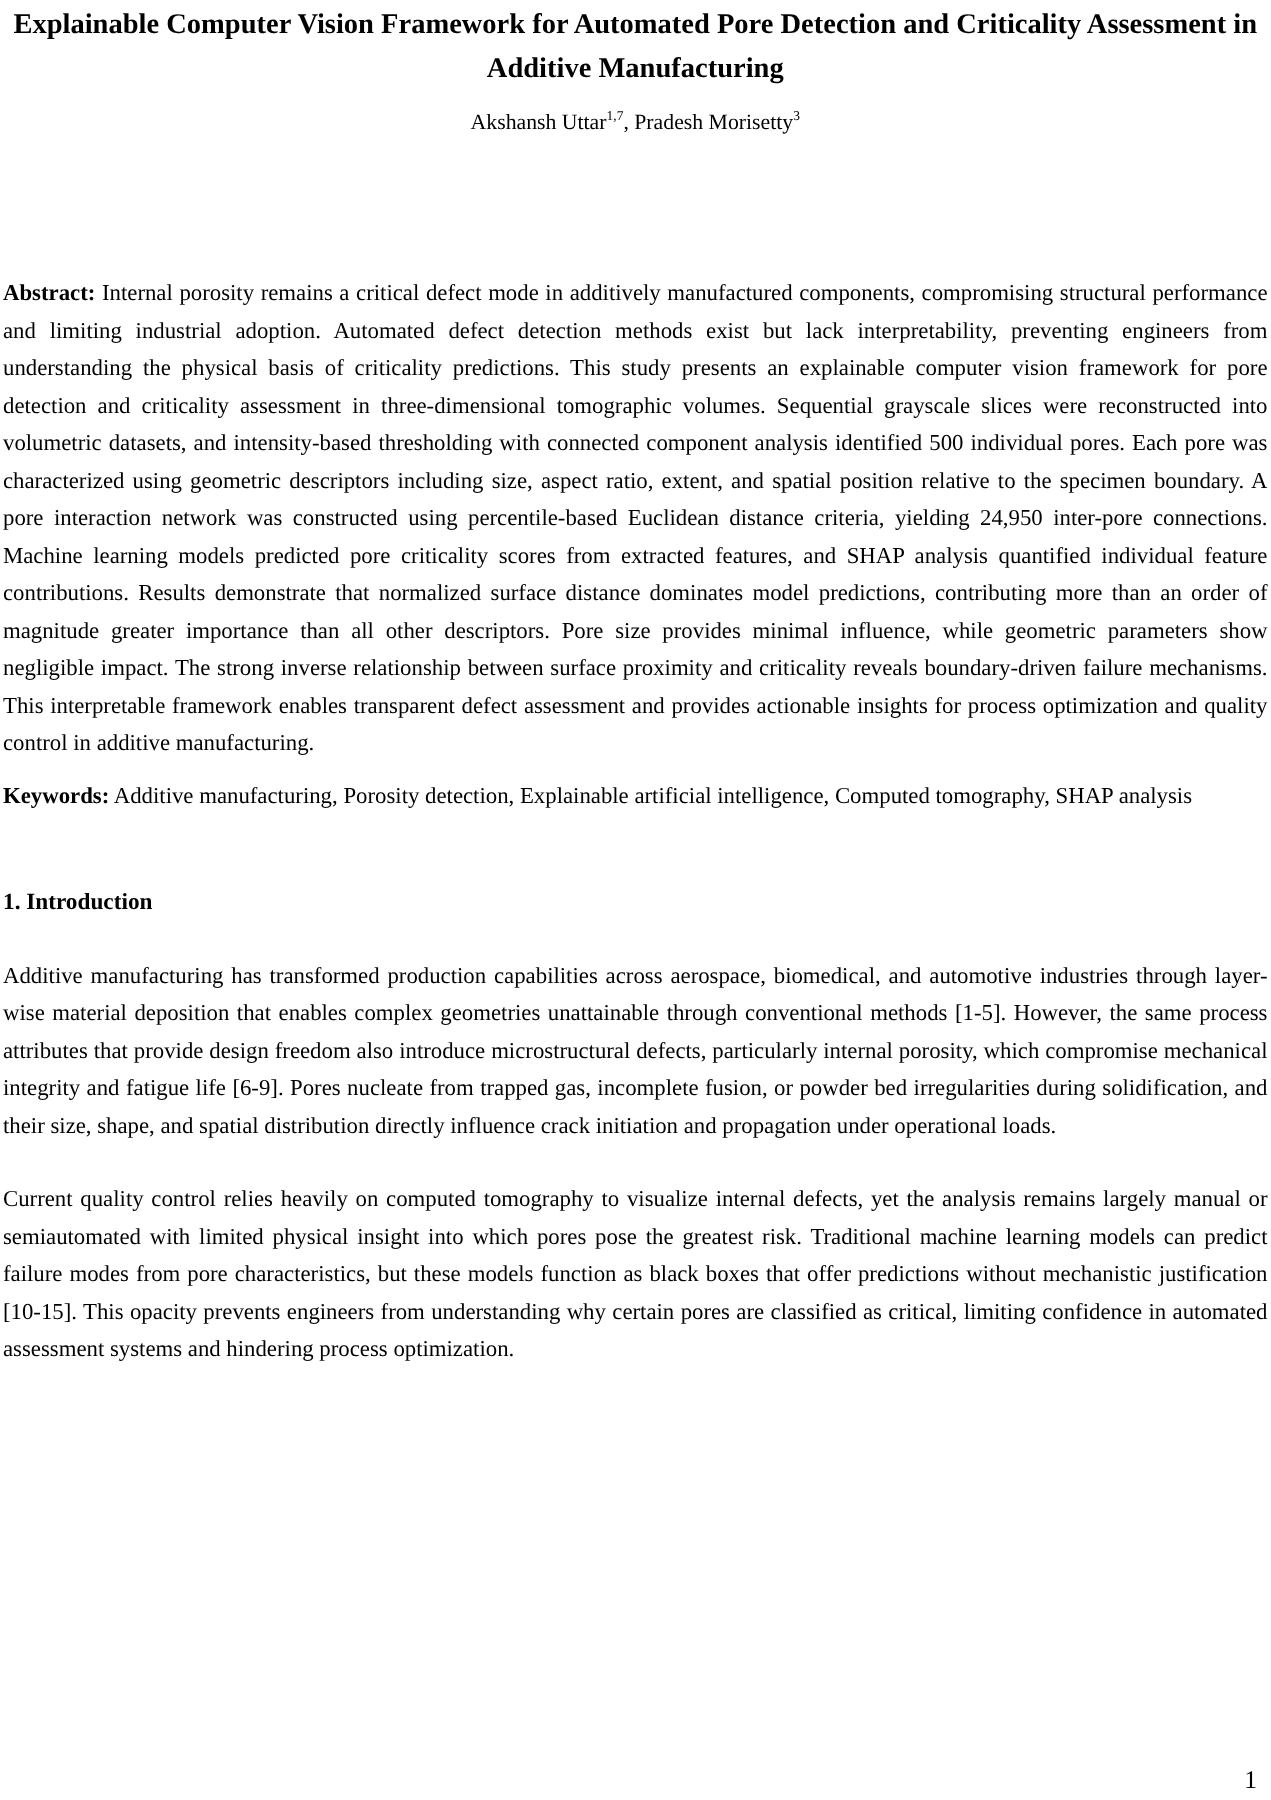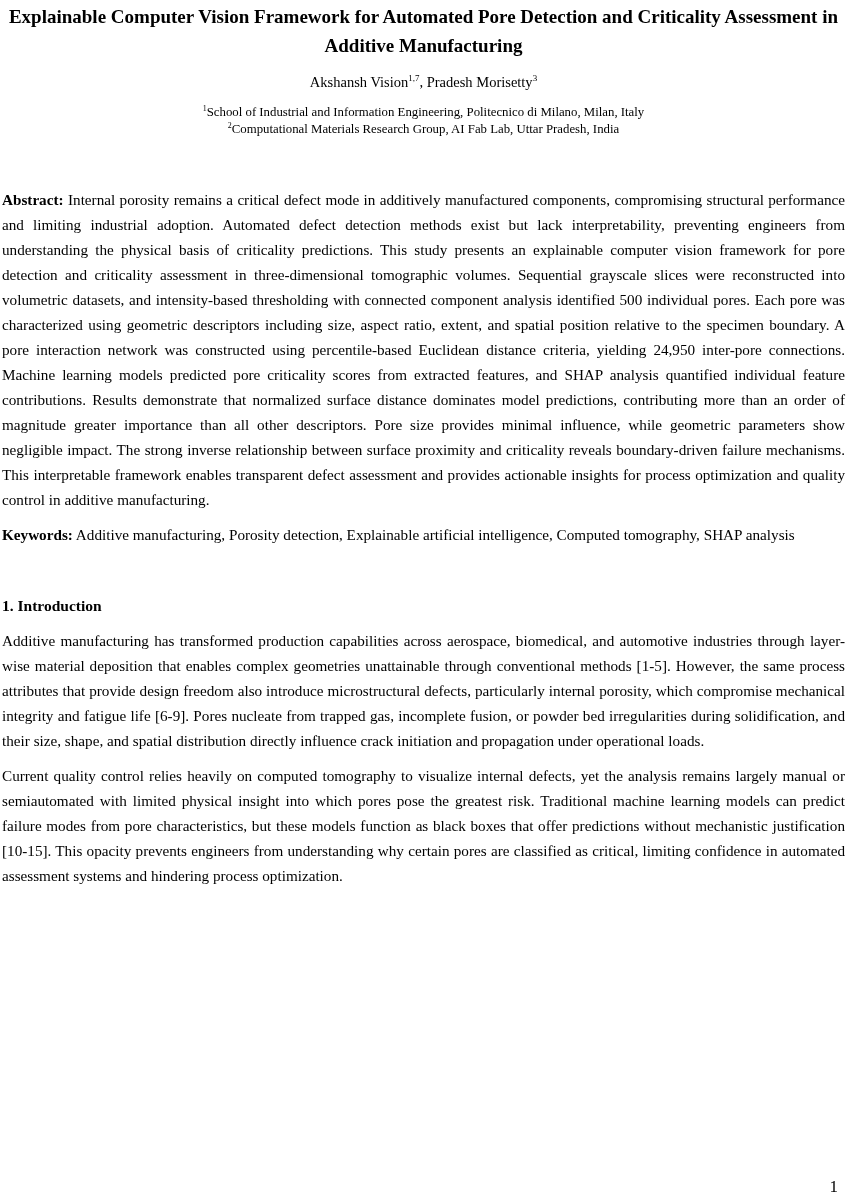--- a/index.html
+++ b/index.html
@@ -8,39 +8,37 @@
     background: #ffffff; color: #000000;
     font-family: "Liberation Serif", serif;
     position: relative; overflow: hidden;
   }
   .page { box-sizing: border-box; width: 847px; height: 1200px; padding: 2px 2px 0 2px; position: relative; }
   .title { font-size: 19px; font-weight: 700; text-align: center; line-height: 29px; margin: 0 4px; }
   .authors { margin-top: 12px; font-size: 14.5px; text-align: center; line-height: 20px; }
   .affiliations { margin-top: 12px; font-size: 12.8px; text-align: center; line-height: 16.5px; }
   sup { font-size: 62%; line-height: 0; }
   .body { font-size: 15.2px; line-height: 25px; text-align: justify; margin: 0; }
-  .abstract { margin-top: 50px; }
+  .abstract { margin-top: 91px; }
   .keywords { margin-top: 10px; }
   .heading { margin-top: 46px; font-size: 15.5px; font-weight: 700; line-height: 25px; }
-  .para { margin-top: 10px; }
+  .para { margin-top: 24px; }
   .lbl { font-weight: 700; }
   .pagenum { position: absolute; right: 9px; bottom: 2px; font-size: 17px; line-height: 22px; }
 </style>
 </head>
 <body>
 
 <div class="page">
 
   <div class="title">Explainable Computer Vision Framework for Automated Pore Detection and Criticality Assessment in Additive Manufacturing</div>
 
-  <div class="authors"><span><span>Akshansh Vision</span><sup>1,7</sup></span><span>, </span><span><span>Pradesh Morisetty</span><sup>3</sup></span></div>
+  <div class="authors"><span><span>Akshansh Uttar</span><sup>1,7</sup></span><span>, </span><span><span>Pradesh Morisetty</span><sup>3</sup></span></div>
 
   <div class="affiliations">
-    <div><sup>1</sup><span>School of Industrial and Information Engineering, Politecnico di Milano, Milan, Italy</span></div>
-    <div><sup>2</sup><span>Computational Materials Research Group, AI Fab Lab, Uttar Pradesh, India</span></div>
   </div>
 
   <p class="body abstract"><span class="lbl">Abstract:</span><span> Internal porosity remains a critical defect mode in additively manufactured components, compromising structural performance and limiting industrial adoption. Automated defect detection methods exist but lack interpretability, preventing engineers from understanding the physical basis of criticality predictions. This study presents an explainable computer vision framework for pore detection and criticality assessment in three-dimensional tomographic volumes. Sequential grayscale slices were reconstructed into volumetric datasets, and intensity-based thresholding with connected component analysis identified 500 individual pores. Each pore was characterized using geometric descriptors including size, aspect ratio, extent, and spatial position relative to the specimen boundary. A pore interaction network was constructed using percentile-based Euclidean distance criteria, yielding 24,950 inter-pore connections. Machine learning models predicted pore criticality scores from extracted features, and SHAP analysis quantified individual feature contributions. Results demonstrate that normalized surface distance dominates model predictions, contributing more than an order of magnitude greater importance than all other descriptors. Pore size provides minimal influence, while geometric parameters show negligible impact. The strong inverse relationship between surface proximity and criticality reveals boundary-driven failure mechanisms. This interpretable framework enables transparent defect assessment and provides actionable insights for process optimization and quality control in additive manufacturing.</span></p>
 
   <p class="body keywords"><span class="lbl">Keywords:</span><span> Additive manufacturing, Porosity detection, Explainable artificial intelligence, Computed tomography, SHAP analysis</span></p>
 
   <div class="heading">1. Introduction</div>
 
   <p class="body para">Additive manufacturing has transformed production capabilities across aerospace, biomedical, and automotive industries through layer-wise material deposition that enables complex geometries unattainable through conventional methods [1-5]. However, the same process attributes that provide design freedom also introduce microstructural defects, particularly internal porosity, which compromise mechanical integrity and fatigue life [6-9]. Pores nucleate from trapped gas, incomplete fusion, or powder bed irregularities during solidification, and their size, shape, and spatial distribution directly influence crack initiation and propagation under operational loads.</p>
 

